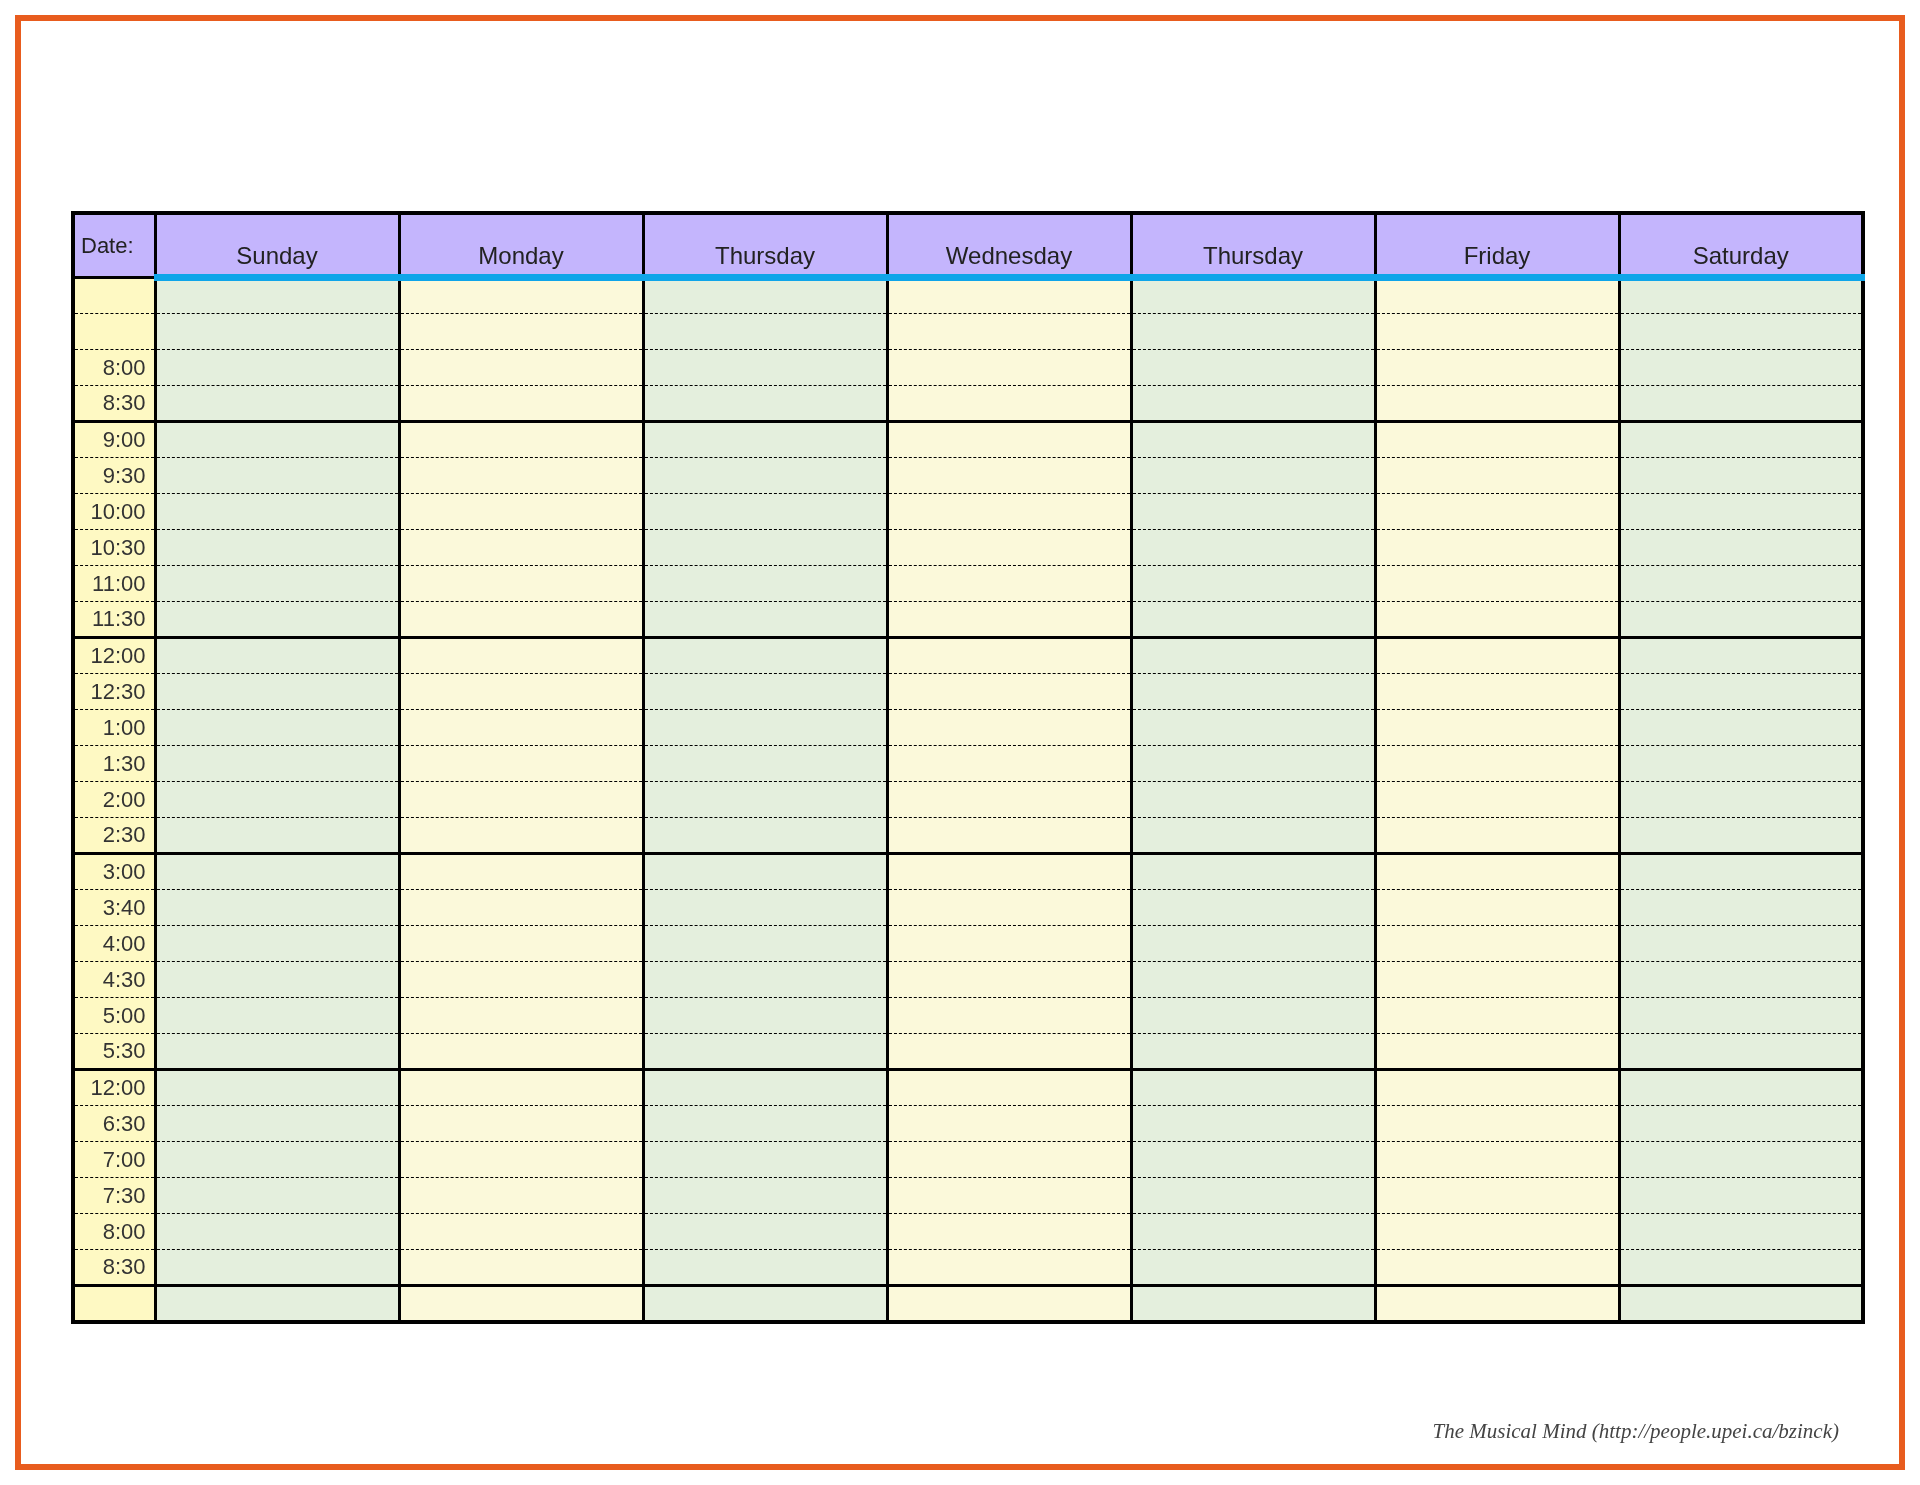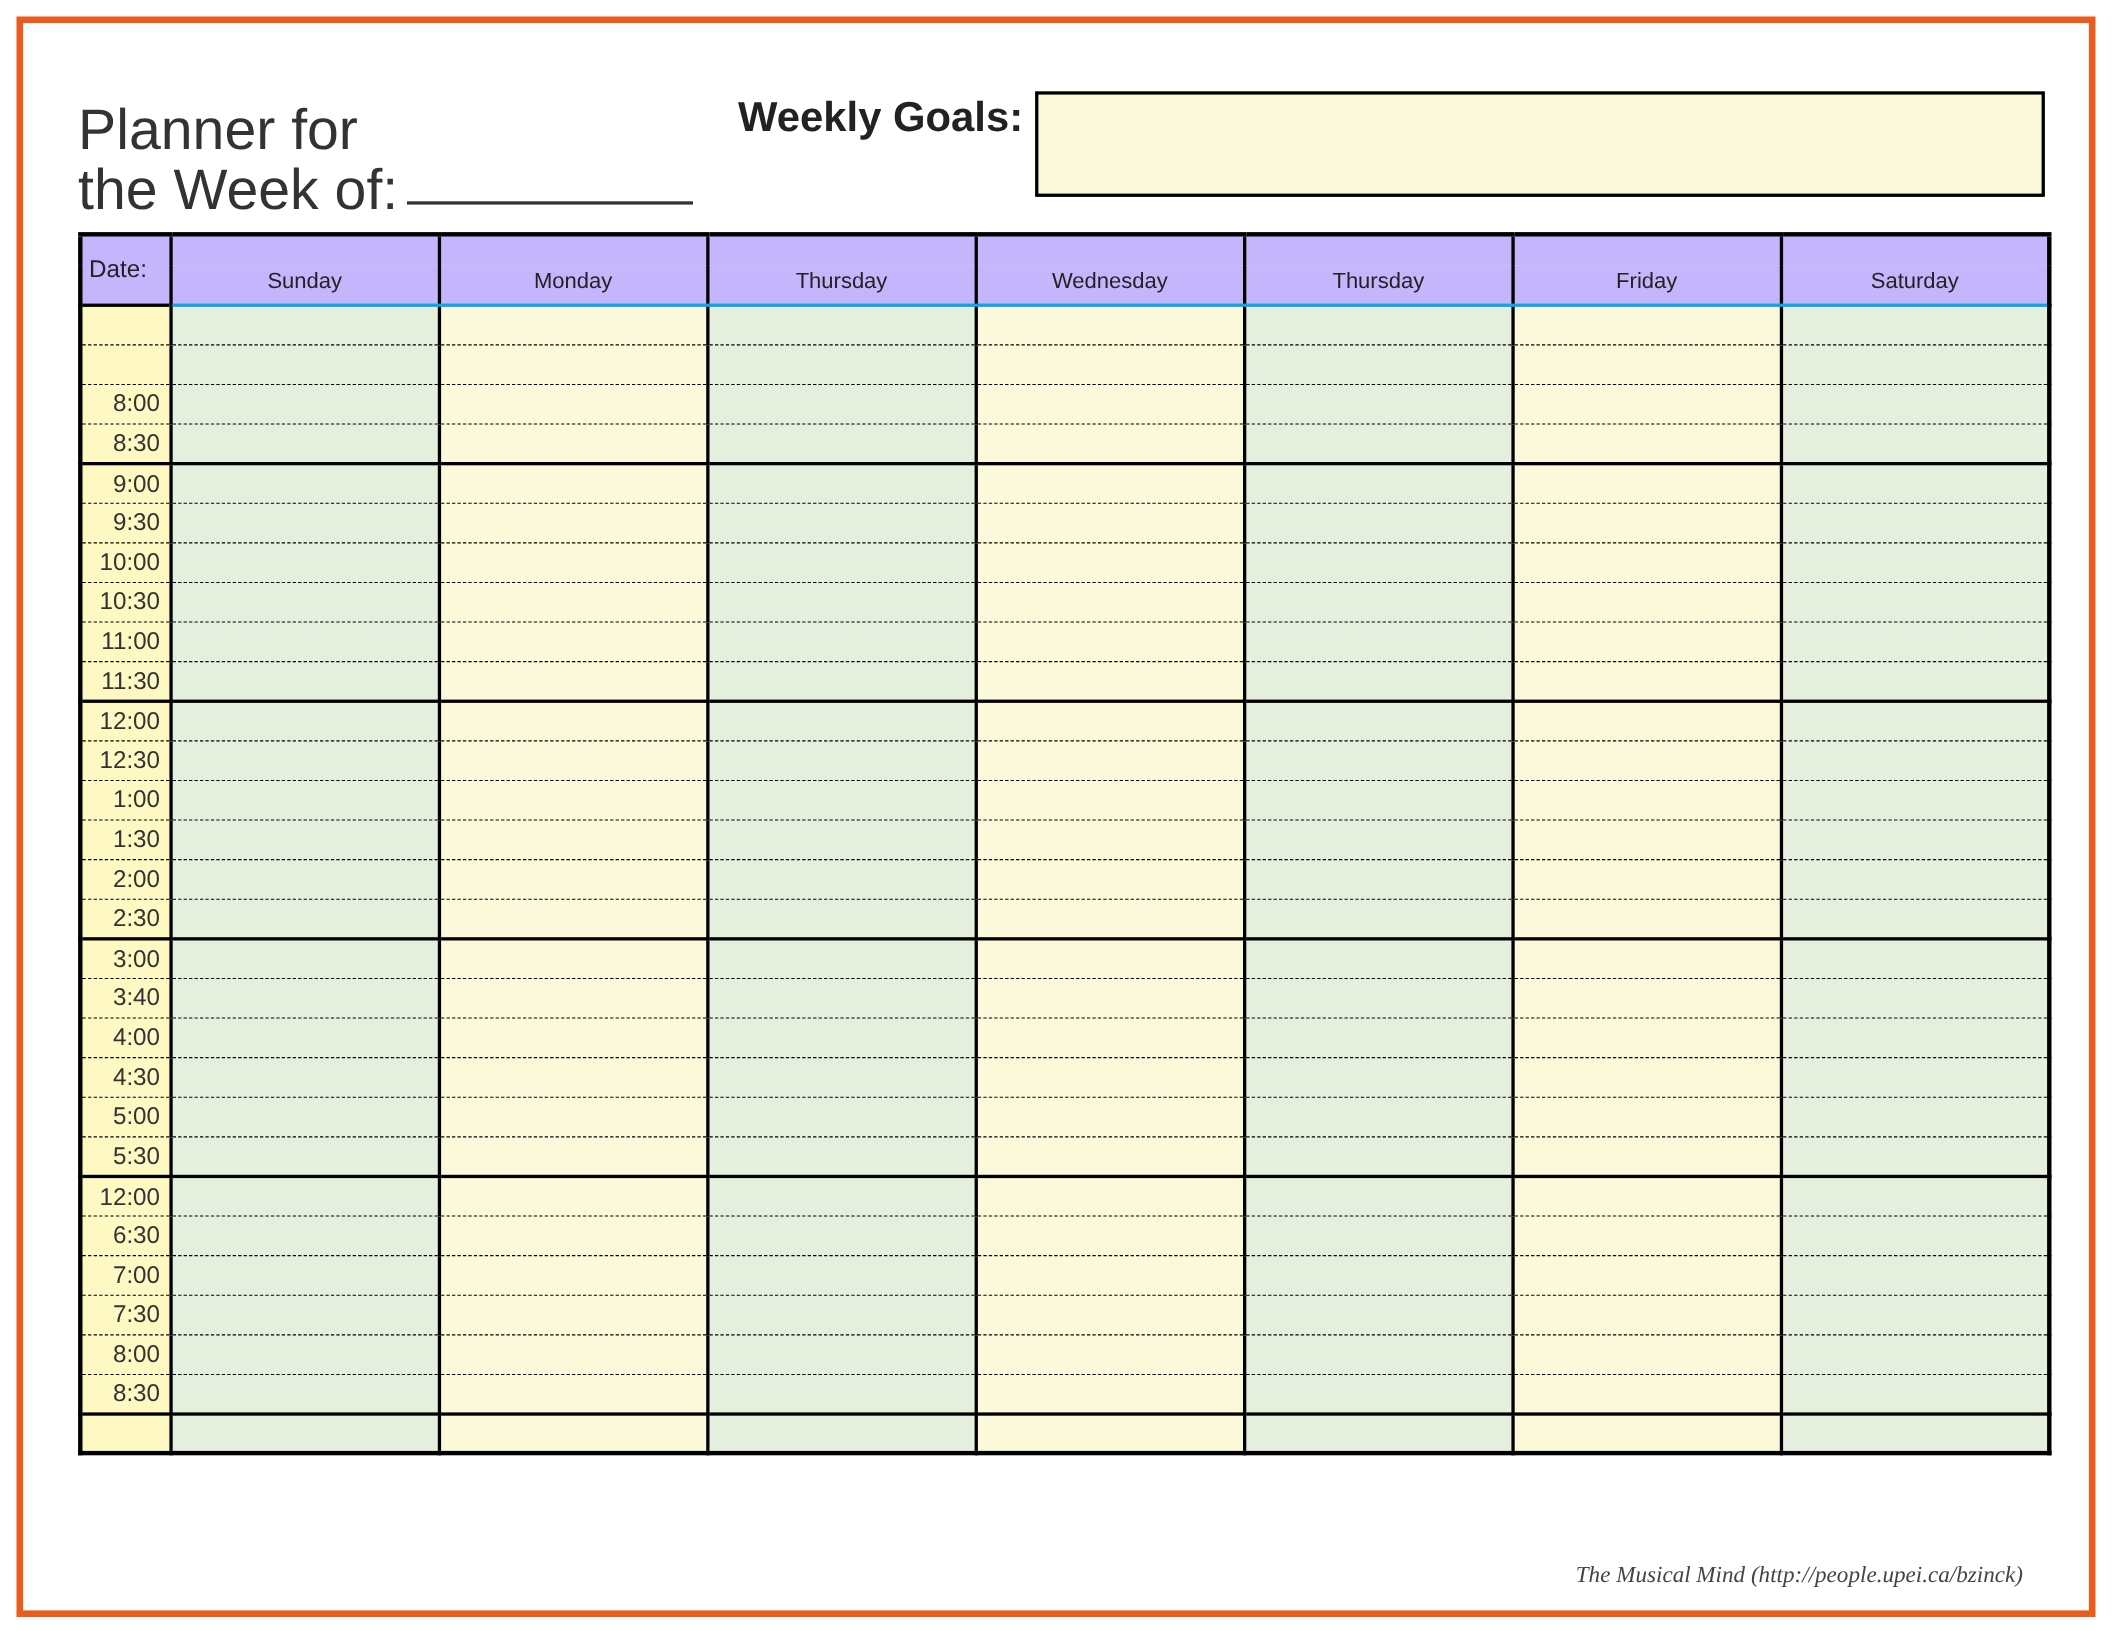--- a/index.html
+++ b/index.html
@@ -86,21 +86,21 @@
     vertical-align: middle;
     color: #222;
   }
   .hdr-top td.date-cell {
     text-align: left;
     padding-left: 6px;
     font-size: 22px;
   }
   .hdr-top { border-top: 4px solid #000; }
   .hdr-top td { border-top: 4px solid #000; border-bottom: none; height: 28px; }
-  .hdr-days td { border-bottom: 3px solid #0ea5e9; font-size: 20px; height: 36px; padding-bottom:4px;}
+  .hdr-days td { border-bottom: 7px solid #0ea5e9; font-size: 24px; height: 36px; padding-bottom:4px;}
 
   
   .planner-table tbody td {
     height: 36px;
     border-left: 3px solid #000;
     border-right: 3px solid #000;
     border-top: 1px dashed #000;
     border-bottom: 1px dashed #000;
     padding: 0;
   }
@@ -129,28 +129,20 @@
     font-style: italic;
     color: #444;
     font-family: "Times New Roman", serif;
   }
 </style>
 </head>
 <body>
 
 <div class="frame">
 
-  <div class="header">
-    <div class="title-block">
-      <span class="title-line1">Planner for</span>
-      <span class="title-line2">the Week of:</span><span class="week-of-line"></span>
-    </div>
-    <div class="goals-label">Weekly Goals:</div>
-    <div class="goals-box"></div>
-  </div>
 
   <table class="planner-table">
     <colgroup>
       <col class="time-col">
       <col class="day-col">
         <col class="day-col">
         <col class="day-col">
         <col class="day-col">
         <col class="day-col">
         <col class="day-col">

